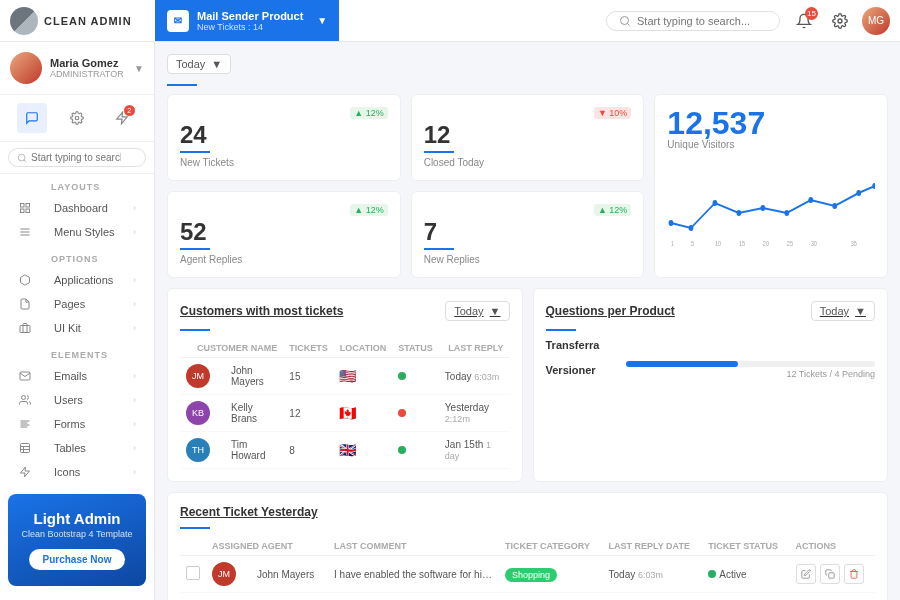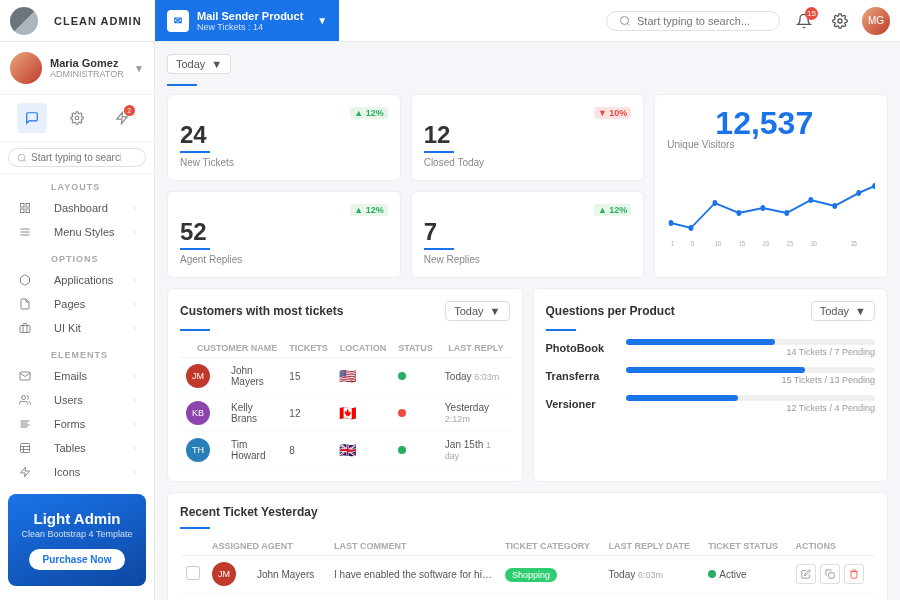--- a/index.html
+++ b/index.html
@@ -1,20 +1,20 @@
 <!DOCTYPE html>
 <html><head>
   <meta charset="utf-8">
   <style>
     * { box-sizing: border-box; margin: 0; padding: 0; }
     body { font-family: 'Segoe UI', Arial, sans-serif; font-size: 12px; background: #f4f6f9; color: #333; display: flex; flex-direction: column; height: 600px; width: 900px; overflow: hidden; }
 
     
     .top-nav { display: flex; align-items: center; background: #fff; height: 42px; border-bottom: 1px solid #e8e8e8; flex-shrink: 0; }
-    .top-nav-logo { display: flex; align-items: center; width: 155px; padding: 0 10px; gap: 16px; flex-shrink: 0; }
+    .top-nav-logo { display: flex; align-items: center; width: 155px; padding: 0 10px; gap: 6px; flex-shrink: 0; }
     .logo-icon { width: 28px; height: 28px; border-radius: 50%; background: linear-gradient(135deg, #6c757d 50%, #adb5bd 50%); }
     .logo-text { font-size: 11px; font-weight: 700; color: #333; letter-spacing: 1px; }
     .top-nav-product { background: #1a73e8; display: flex; align-items: center; padding: 0 12px; height: 100%; gap: 8px; cursor: pointer; }
     .product-icon { width: 22px; height: 22px; background: #fff; border-radius: 4px; display: flex; align-items: center; justify-content: center; }
     .product-icon span { color: #1a73e8; font-size: 10px; font-weight: 700; }
     .product-info { color: #fff; }
     .product-name { font-size: 11px; font-weight: 600; }
     .product-sub { font-size: 9px; opacity: 0.8; }
     .product-chevron { color: #fff; margin-left: 6px; font-size: 10px; }
     .top-nav-spacer { flex: 1; }
@@ -62,37 +62,37 @@
 
     
     .main { flex: 1; overflow-y: auto; background: #f4f6f9; padding: 12px; }
     .main::-webkit-scrollbar { width: 4px; }
     .main::-webkit-scrollbar-thumb { background: #ccc; }
 
     .section-header { display: flex; align-items: center; justify-content: space-between; margin-bottom: 10px; }
     .section-title { font-size: 14px; font-weight: 600; color: #333; }
     .section-filter { display: flex; align-items: center; border: 1px solid #ddd; border-radius: 4px; padding: 3px 8px; font-size: 11px; color: #555; background: #fff; gap: 6px; cursor: pointer; }
     .stat-card { background: #fff; border-radius: 6px; padding: 12px; border: 1px solid #eee; }
-    .stat-card-header { display: flex; align-items: flex-end; justify-content: space-between; margin-bottom: 4px; font-weight: bold; }
+    .stat-card-header { display: flex; align-items: flex-end; justify-content: space-between; margin-bottom: 4px; }
     .stat-change { font-size: 9px; padding: 1px 4px; border-radius: 3px; }
     .stat-change.up { background: #e8f5e9; color: #27ae60; }
     .stat-change.down { background: #fce4e4; color: #e74c3c; }
     .stat-number { font-size: 24px; font-weight: 700; color: #333; line-height: 1; margin-bottom: 4px; }
     .stat-label { font-size: 10px; color: #888; }
     .stat-divider { width: 30px; height: 2px; background: #1a73e8; margin-bottom: 4px; }
 
     
     .visitor-card { background: #fff; border-radius: 6px; padding: 12px; border: 1px solid #eee; grid-column: span 1; }
-    .visitor-big { font-size: 32px; font-weight: 700; color: #1a73e8; line-height: 1; margin-left: 48px; }
+    .visitor-big { font-size: 32px; font-weight: 700; color: #1a73e8; line-height: 1; }
     .visitor-label { font-size: 10px; color: #888; margin-bottom: 8px; }
 
     
     .bottom-row { display: grid; grid-template-columns: 1fr 1fr; gap: 10px; margin-bottom: 10px; }
     .card { background: #fff; border-radius: 6px; border: 1px solid #eee; padding: 12px; }
-    .card-header { display: flex; align-items: center; justify-content: space-between; margin-bottom: 8px; }
+    .card-header { display: flex; align-items: center; justify-content: space-between; margin-bottom: 8px; text-decoration: underline; }
     .card-title { font-size: 12px; font-weight: 600; color: #333; }
     .card-divider { width: 30px; height: 2px; background: #1a73e8; margin-bottom: 8px; }
 
     
     .mini-table { width: 100%; border-collapse: collapse; }
     .mini-table th { font-size: 9px; color: #aaa; text-transform: uppercase; padding: 4px 6px; text-align: right; border-bottom: 1px solid #f0f0f0; }
     .mini-table td { padding: 6px 6px; border-bottom: 1px solid #f8f8f8; font-size: 10px; color: #555; vertical-align: middle; }
     .customer-cell { display: flex; align-items: center; gap: 21px; }
     .customer-avatar { width: 24px; height: 24px; border-radius: 50%; flex-shrink: 0; }
     .status-dot { width: 8px; height: 8px; border-radius: 50%; display: inline-block; }
@@ -483,36 +483,21 @@
         <div class="card-header">
           <span class="card-title">Questions per Product</span>
           <div class="section-filter">
             <span>Today</span>
             <span>▼</span>
           </div>
         </div>
         <div class="card-divider"></div>
 
         <div class="product-row">
-          <div class="product-name-cell">PhotoBook</div>
-          <div class="product-bar-wrap">
-            <div class="product-bar-bg">
-                <div class="product-bar" style="width:60%"></div>
-              </div>
-            <div class="product-stats">14 Tickets / 7 Pending</div>
-          </div>
-        </div>
-        <div class="product-row">
           <div class="product-name-cell">Transferra</div>
-          <div class="product-bar-wrap">
-            <div class="product-bar-bg">
-                <div class="product-bar" style="width:72%"></div>
-              </div>
-            <div class="product-stats">15 Tickets / 13 Pending</div>
-          </div>
         </div>
         <div class="product-row">
           <div class="product-name-cell">Versioner</div>
           <div class="product-bar-wrap">
             <div class="product-bar-bg">
                 <div class="product-bar" style="width:45%"></div>
               </div>
             <div class="product-stats">12 Tickets / 4 Pending</div>
           </div>
         </div>

